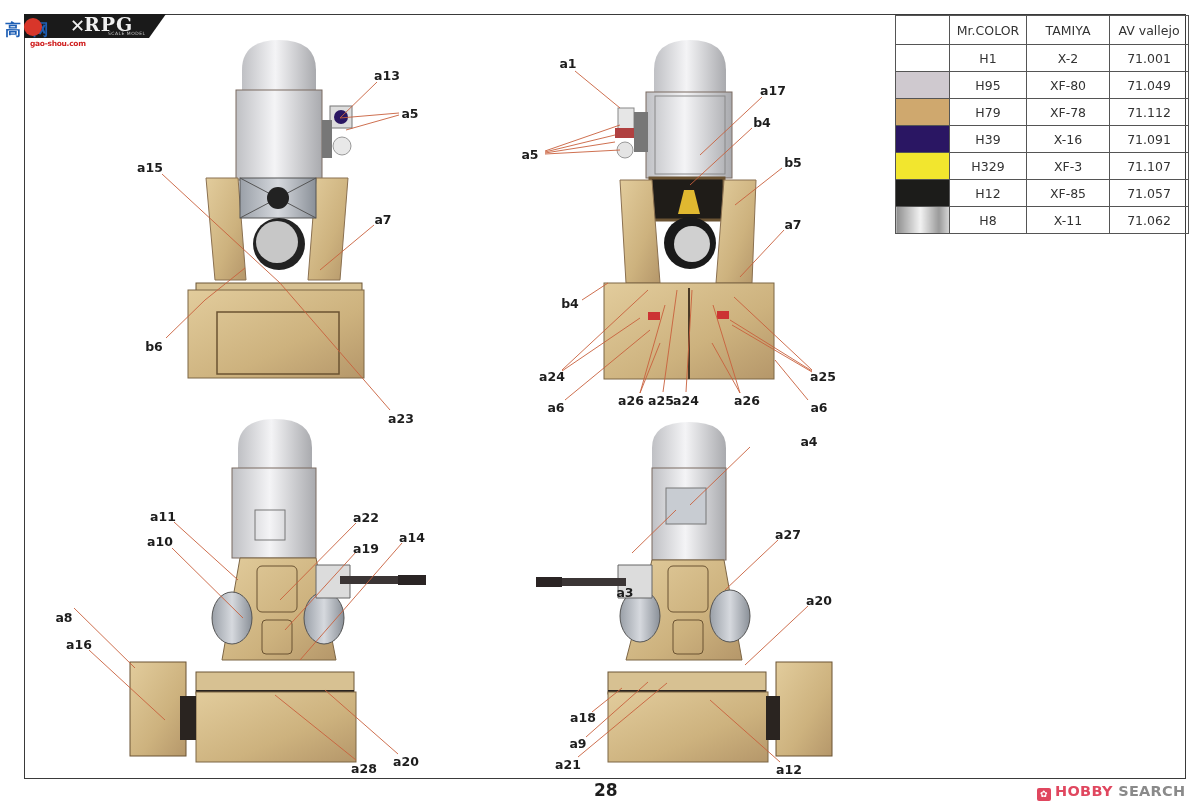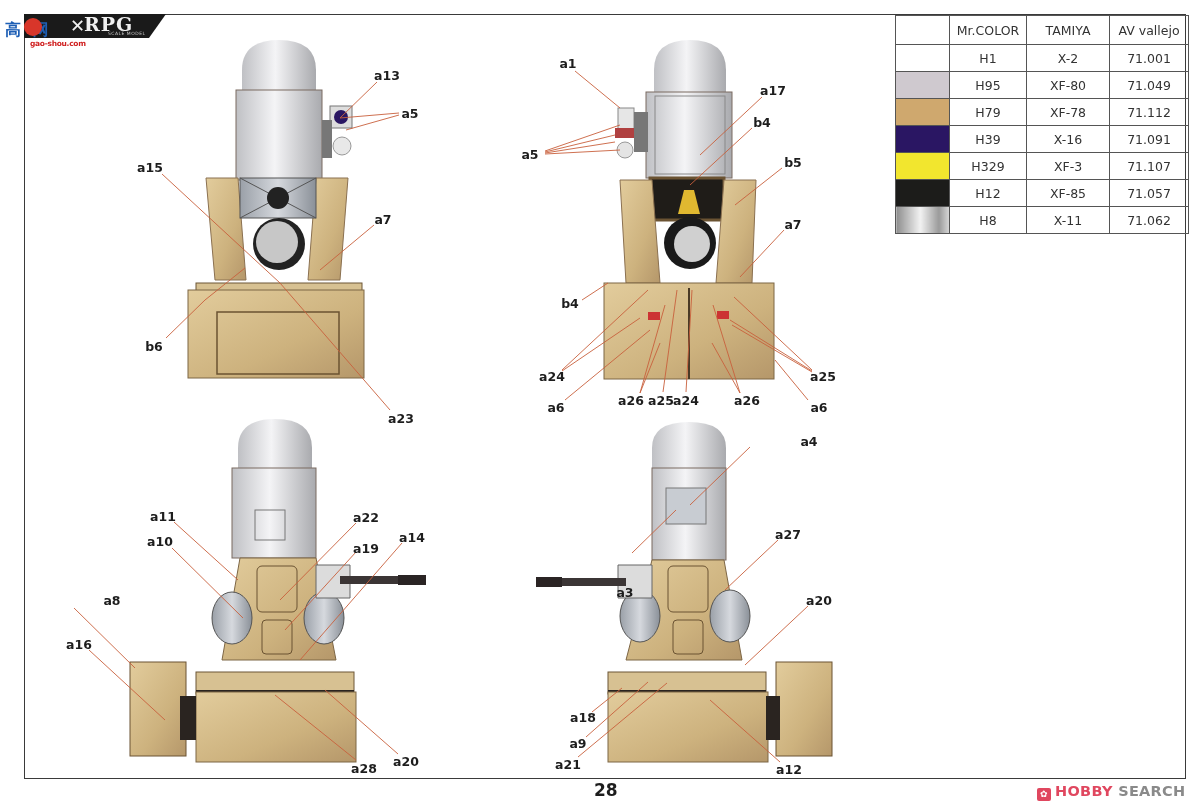--- a/index.html
+++ b/index.html
@@ -290,21 +290,21 @@
       <span class="callout" style="left: 661px; top: 400px;">a25</span>
       <span class="callout" style="left: 686px; top: 400px;">a24</span>
       <span class="callout" style="left: 747px; top: 400px;">a26</span>
       <span class="callout" style="left: 823px; top: 376px;">a25</span>
       <span class="callout" style="left: 819px; top: 407px;">a6</span>
       <span class="callout" style="left: 163px; top: 516px;">a11</span>
       <span class="callout" style="left: 160px; top: 541px;">a10</span>
       <span class="callout" style="left: 366px; top: 517px;">a22</span>
       <span class="callout" style="left: 366px; top: 548px;">a19</span>
       <span class="callout" style="left: 412px; top: 537px;">a14</span>
-      <span class="callout" style="left: 64px; top: 600px; margin-left: 48px;">a8</span>
+      <span class="callout" style="left: 64px; top: 617px;">a8</span>
       <span class="callout" style="left: 79px; top: 644px;">a16</span>
       <span class="callout" style="left: 364px; top: 768px;">a28</span>
       <span class="callout" style="left: 406px; top: 761px;">a20</span>
       <span class="callout" style="left: 788px; top: 441px; margin-left: 21px;">a4</span>
       <span class="callout" style="left: 788px; top: 534px;">a27</span>
       <span class="callout" style="left: 625px; top: 560px; margin-top: 32px;">a3</span>
       <span class="callout" style="left: 819px; top: 600px;">a20</span>
       <span class="callout" style="left: 583px; top: 717px;">a18</span>
       <span class="callout" style="left: 578px; top: 743px;">a9</span>
       <span class="callout" style="left: 568px; top: 764px;">a21</span>

